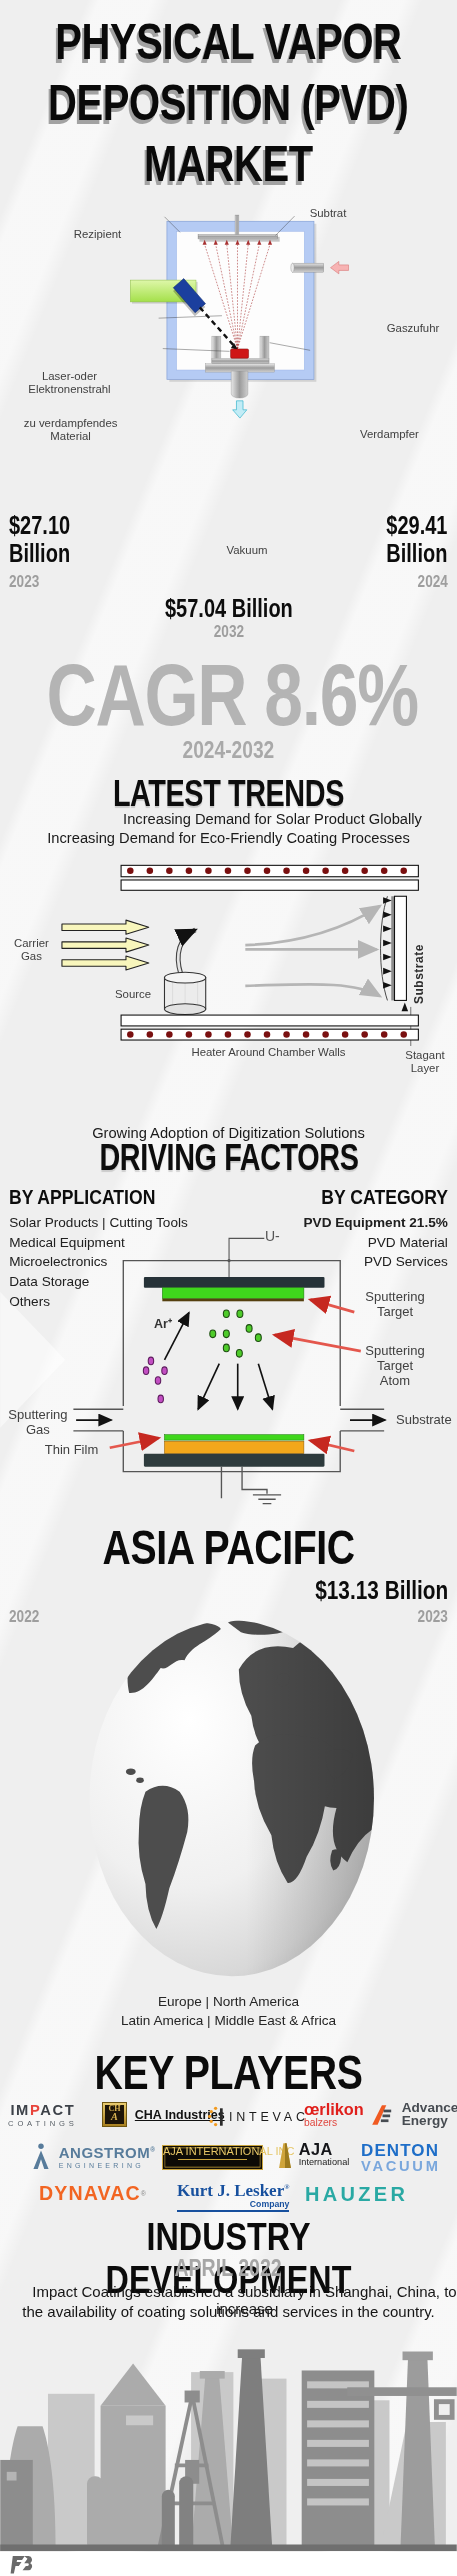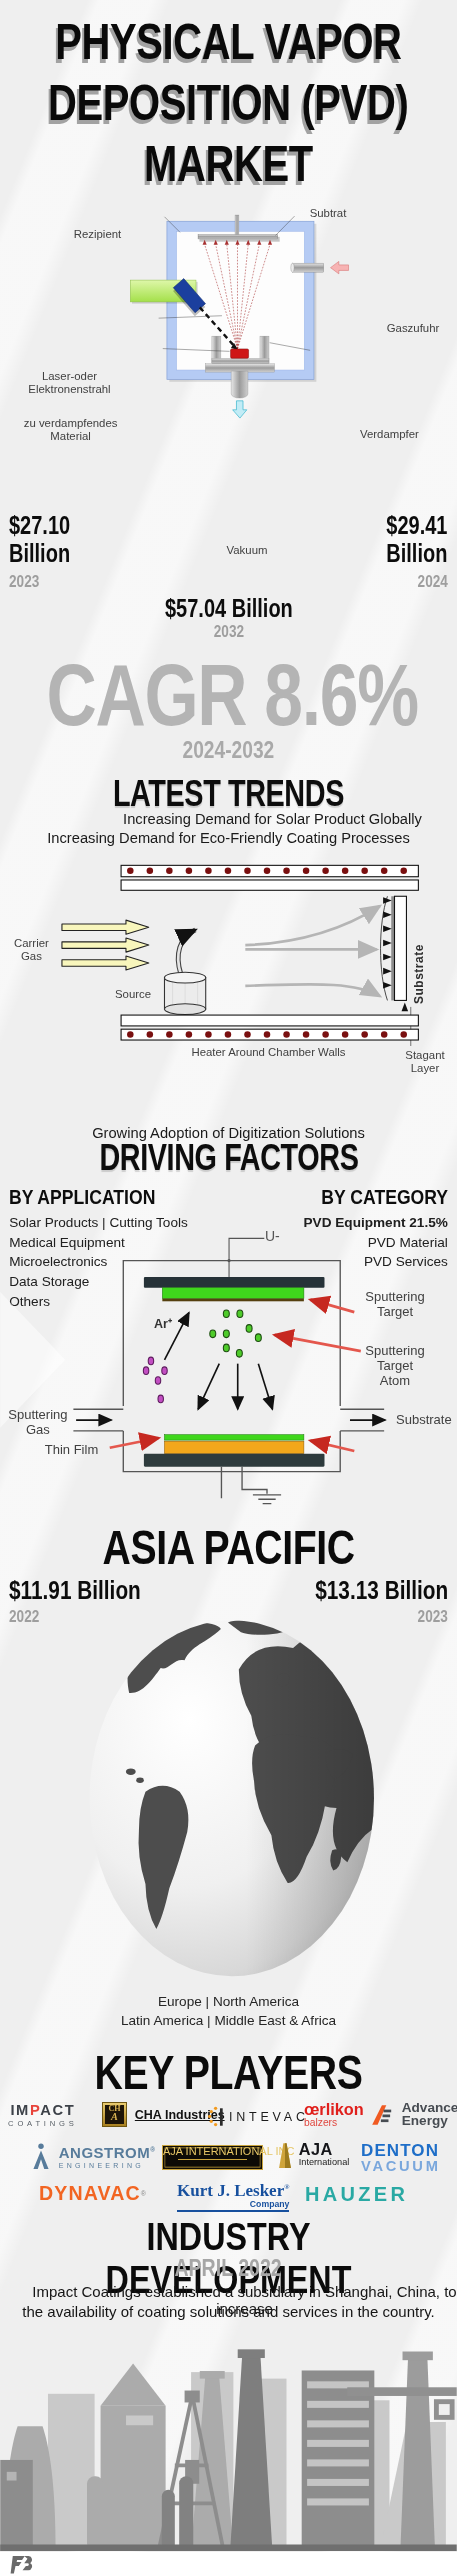--- a/index.html
+++ b/index.html
@@ -391,23 +391,20 @@
   </div>
   <div class="abs glabel" style="left:5.4px;top:1407px;width:65px;text-align:center;font-size:13px;line-height:15px;">
     <span>Sputtering</span><br><span>Gas</span>
   </div>
   <div class="abs glabel" style="left:396px;top:1413px;font-size:13px;">Substrate</div>
   <div class="abs glabel" style="left:39px;top:1443px;width:65px;text-align:center;font-size:13px;">Thin Film</div>
 
   <div class="abs ctr" style="top:1519px;">
     <span class="cond" style="font-weight:700;font-size:49px;color:#0b0b0b;letter-spacing:-0.5px;">ASIA PACIFIC</span>
   </div>
-  <div class="abs" style="left:9.2px;top:1575px;">
-    <span class="condL" style="font-weight:700;font-size:26px;color:#0c0c0c;">$11.91 Billion</span>
-  </div>
   <div class="abs year" style="left:9.2px;top:1607px;"><span class="condL">2022</span></div>
   <div class="abs" style="right:9.2px;top:1575px;text-align:right;">
     <span class="condR" style="font-weight:700;font-size:26px;color:#0c0c0c;">$13.13 Billion</span>
   </div>
   <div class="abs year" style="right:9.2px;top:1607px;text-align:right;"><span class="condR">2023</span></div>
 
   <svg class="abs" style="left:0;top:1618px;" width="457" height="361" viewBox="0 2980 842 665">
     <defs>
       <radialGradient id="gGlobe" cx="35%" cy="28%" r="85%">
         <stop offset="0" stop-color="#ffffff"></stop>

